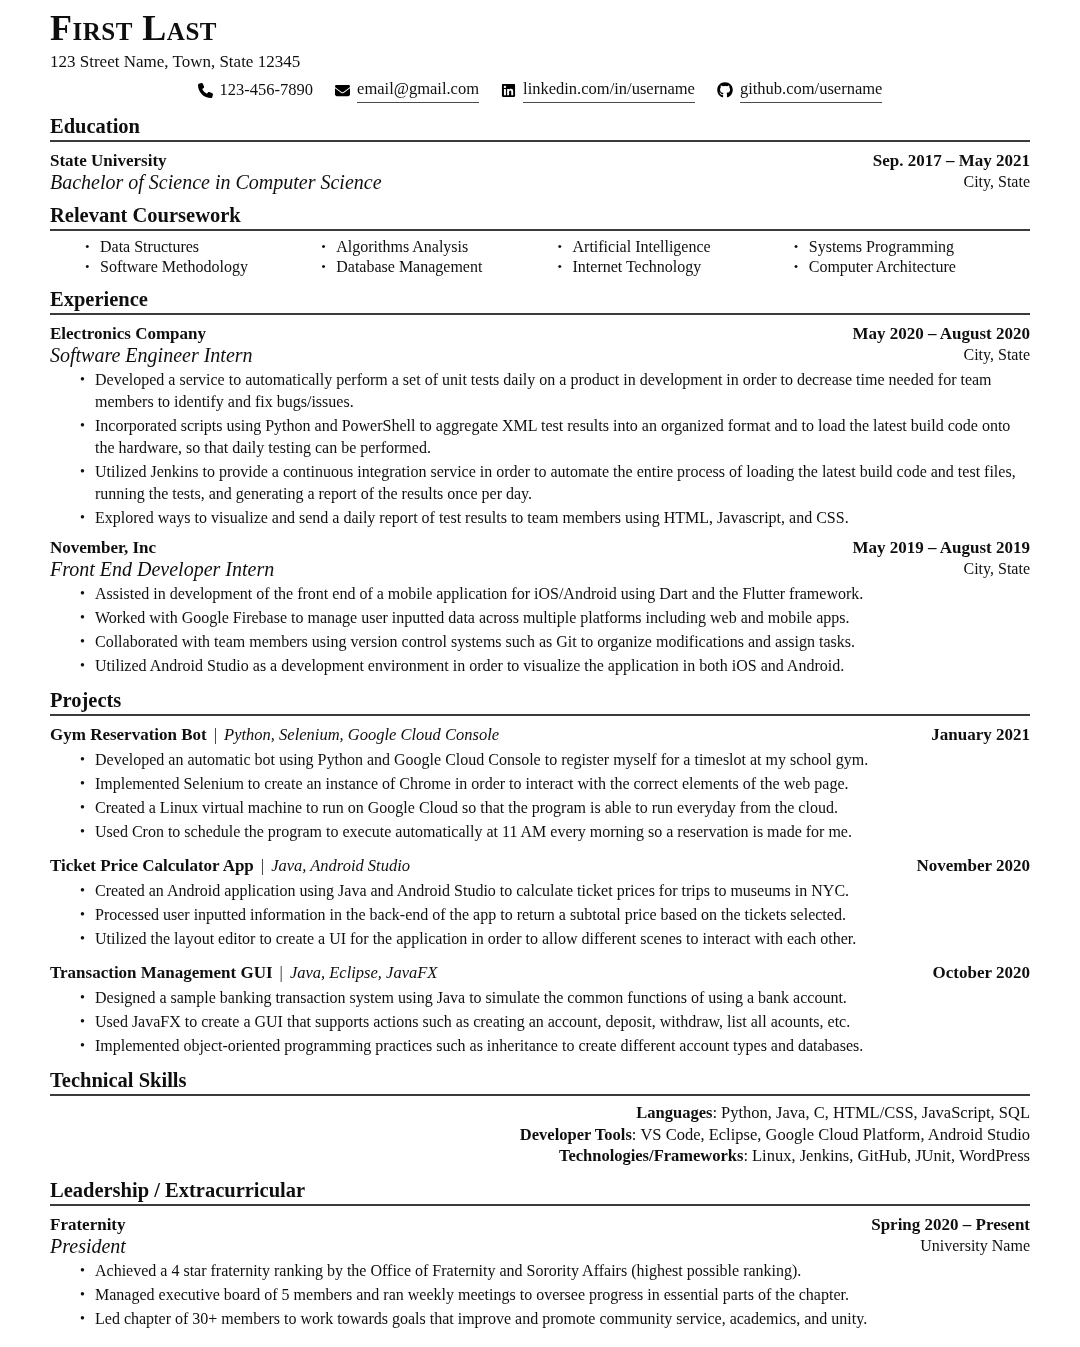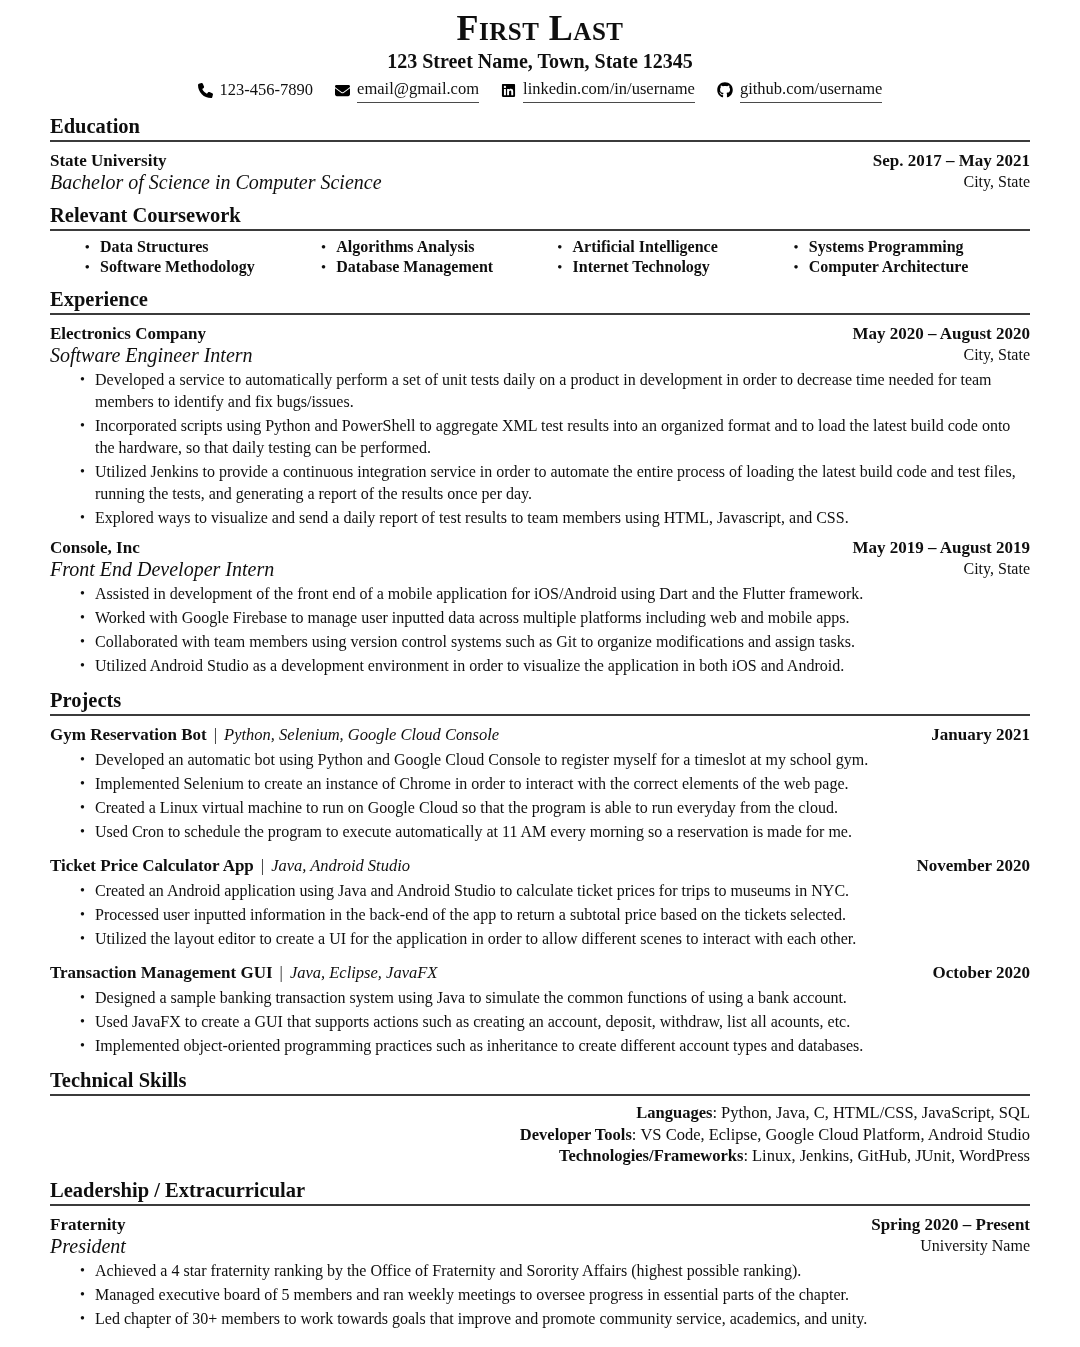--- a/index.html
+++ b/index.html
@@ -1,22 +1,22 @@
 <!DOCTYPE html>
 <html><head>
 <meta charset="utf-8">
 <style>
   html,body { margin:0; padding:0; background:#ffffff; }
   body { font-family:"Liberation Serif","DejaVu Serif",serif; color:#0f0f0f; }
   .page { width:1080px; height:1347px; box-sizing:border-box; padding:6px 50px 0 50px; overflow:hidden; background:#ffffff; }
 
   
-  .hdr { text-align:center; }
+  .hdr { text-align:left; }
   .name { font-size:36px; line-height:44px; margin:0; font-weight:600; font-variant:small-caps; letter-spacing:0.5px; }
-  .addr { font-size:20px; line-height:21px; margin-top:1px;font-weight:bold; }
+  .addr { font-size:17px; line-height:21px; margin-top:1px; }
   .contacts { margin-top:5px; display:flex; justify-content:center; align-items:center; gap:22px; font-size:16.5px; line-height:24px; }
   .contact-item { display:inline-flex; align-items:center; gap:7px; white-space:nowrap; }
   .cicon { display:inline-flex; align-items:center; }
   .cicon svg { display:block; fill:#000; }
   .ic-sm { width:15px; height:15px; }
   .ic-md { width:16px; height:16px; }
   .ctext.u { border-bottom:1.5px solid #4a4a4a; padding-bottom:1px; }
 
   
   .sec-title { font-size:20.5px; line-height:24px; font-weight:bold; margin:11px 0 0 0; padding-bottom:2px; border-bottom:2px solid #3b3b3b; }
@@ -27,21 +27,21 @@
   .erow.sub { margin-top:1px; }
   .esub { font-size:20px; font-style:italic; line-height:20px; }
   .eloc { font-size:16px; line-height:20px; text-align:right; }
 
   ul.bullets { margin:4px 0 0 0; padding:0 0 0 45px; list-style:none; }
   ul.bullets li { position:relative; font-size:16px; line-height:22px; margin-bottom:2px; }
   ul.bullets li::before { content:"\2022"; position:absolute; left:-15px; top:0; font-size:14px; }
 
   
   .course-grid { display:grid; grid-template-columns:repeat(4, 1fr); grid-template-rows:repeat(2, auto); grid-auto-flow:column; margin:6px 0 0 35px; }
-  .course-item { position:relative; font-size:16px; line-height:19.5px; padding-left:15px;font-weight:bold; }
+  .course-item { position:relative; font-size:16px; line-height:19.5px; padding-left:15px; }
   .course-item::before { content:"\2022"; position:absolute; left:0; top:0; font-size:13px; }
 
   
   .proj-head { display:flex; justify-content:space-between; align-items:baseline; }
   .proj-left { font-size:16.5px; line-height:21px; }
   .proj-title { font-size:17px; font-weight:bold; }
   .proj-sep { margin:0 7px; color:#222; }
   .proj-tech { font-style:italic; }
   .proj-entry { margin-top:12px; }
   .proj-entry.first { margin-top:8px; }
@@ -134,21 +134,21 @@
           </div>
           <ul class="bullets">
             <li>Developed a service to automatically perform a set of unit tests daily on a product in development in order to decrease time needed for team members to identify and fix bugs/issues.</li>
             <li>Incorporated scripts using Python and PowerShell to aggregate XML test results into an organized format and to load the latest build code onto the hardware, so that daily testing can be performed.</li>
             <li>Utilized Jenkins to provide a continuous integration service in order to automate the entire process of loading the latest build code and test files, running the tests, and generating a report of the results once per day.</li>
             <li>Explored ways to visualize and send a daily report of test results to team members using HTML, Javascript, and CSS.</li>
           </ul>
         </div>
         <div class="entry">
           <div class="erow">
-            <span class="etitle">Console, Inc</span>
+            <span class="etitle">November, Inc</span>
             <span class="edate">May 2019 – August 2019</span>
           </div>
           <div class="erow sub">
             <span class="esub">Front End Developer Intern</span>
             <span class="eloc">City, State</span>
           </div>
           <ul class="bullets">
             <li>Assisted in development of the front end of a mobile application for iOS/Android using Dart and the Flutter framework.</li>
             <li>Worked with Google Firebase to manage user inputted data across multiple platforms including web and mobile apps.</li>
             <li>Collaborated with team members using version control systems such as Git to organize modifications and assign tasks.</li>

